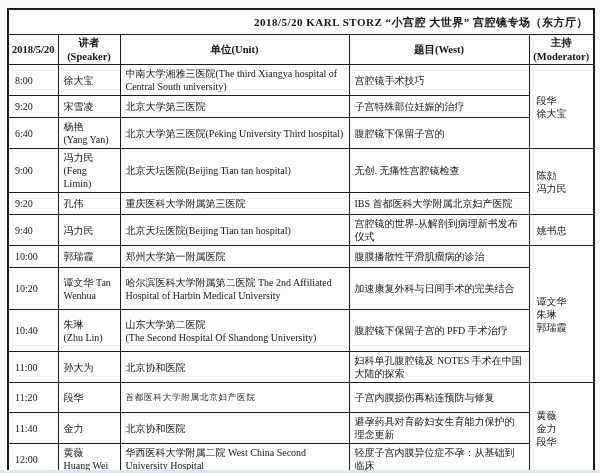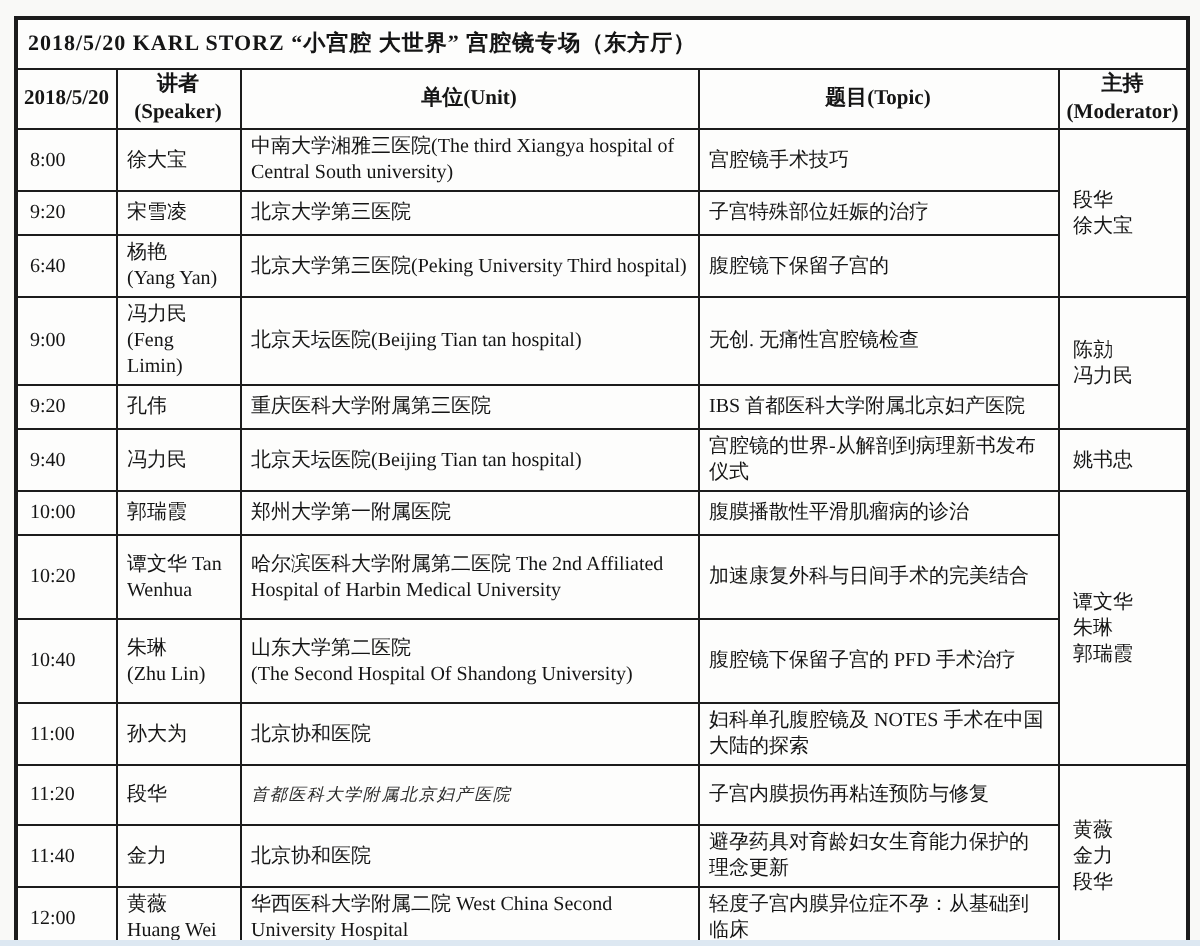--- a/index.html
+++ b/index.html
@@ -22,39 +22,38 @@
     border: 1px solid #1c1c1c;
     padding: 2px 5px;
     font-size: 10px;
     line-height: 1.3;
     vertical-align: middle;
     white-space: pre-line;
     word-break: break-word;
     overflow: hidden;
   }
   tr.title-row td {
-    text-align: left;
+    text-align: right;
     font-weight: bold;
     font-size: 11px;
     height: 20px;
     white-space: normal;
     letter-spacing: 0.5px;
   }
   tr.header-row td {
     text-align: center;
     font-weight: bold;
     font-size: 10.5px;
     height: 26px;
     padding: 1px 2px;
   }
   td.c-time { padding-left: 6px; }
   td.c-mod  { padding-left: 7px; }
   td.kai {
     font-size: 8.5px;
-    font-style: italic;
     letter-spacing: 0.8px;
     color: #2b2b2b;
   }
   
   .scan-edge {
     position: absolute; left: 0; bottom: 0;
     width: 600px; height: 3px;
     background: #dde8f2;
   }
 </style>
@@ -72,21 +71,21 @@
     </colgroup>
     <tbody>
       <tr class="title-row">
         <td colspan="5">2018/5/20    KARL STORZ “小宫腔 大世界” 宫腔镜专场（东方厅）</td>
       </tr>
       <tr class="header-row">
         <td class="c-time">2018/5/20</td>
         <td>讲者
 (Speaker)</td>
         <td>单位(Unit)</td>
-        <td>题目(Topic)</td>
+        <td>题目(West)</td>
         <td>主持
 (Moderator)</td>
       </tr>
 
       <tr style="height:28px">
         <td class="c-time">8:00</td>
         <td>徐大宝</td>
         <td>中南大学湘雅三医院(The third Xiangya hospital of Central South university)</td>
         <td>宫腔镜手术技巧</td>
         <td class="c-mod" rowspan="3">段华

